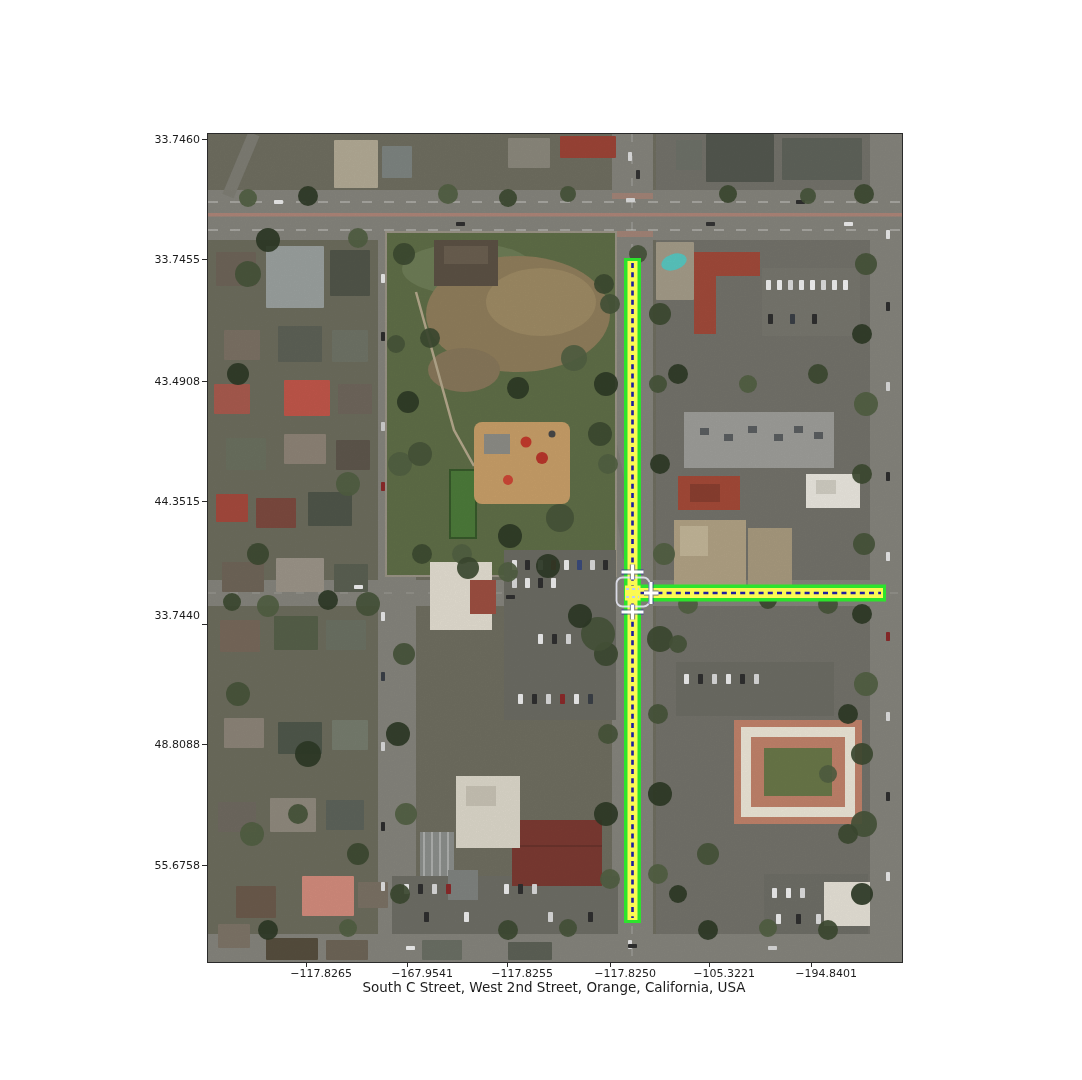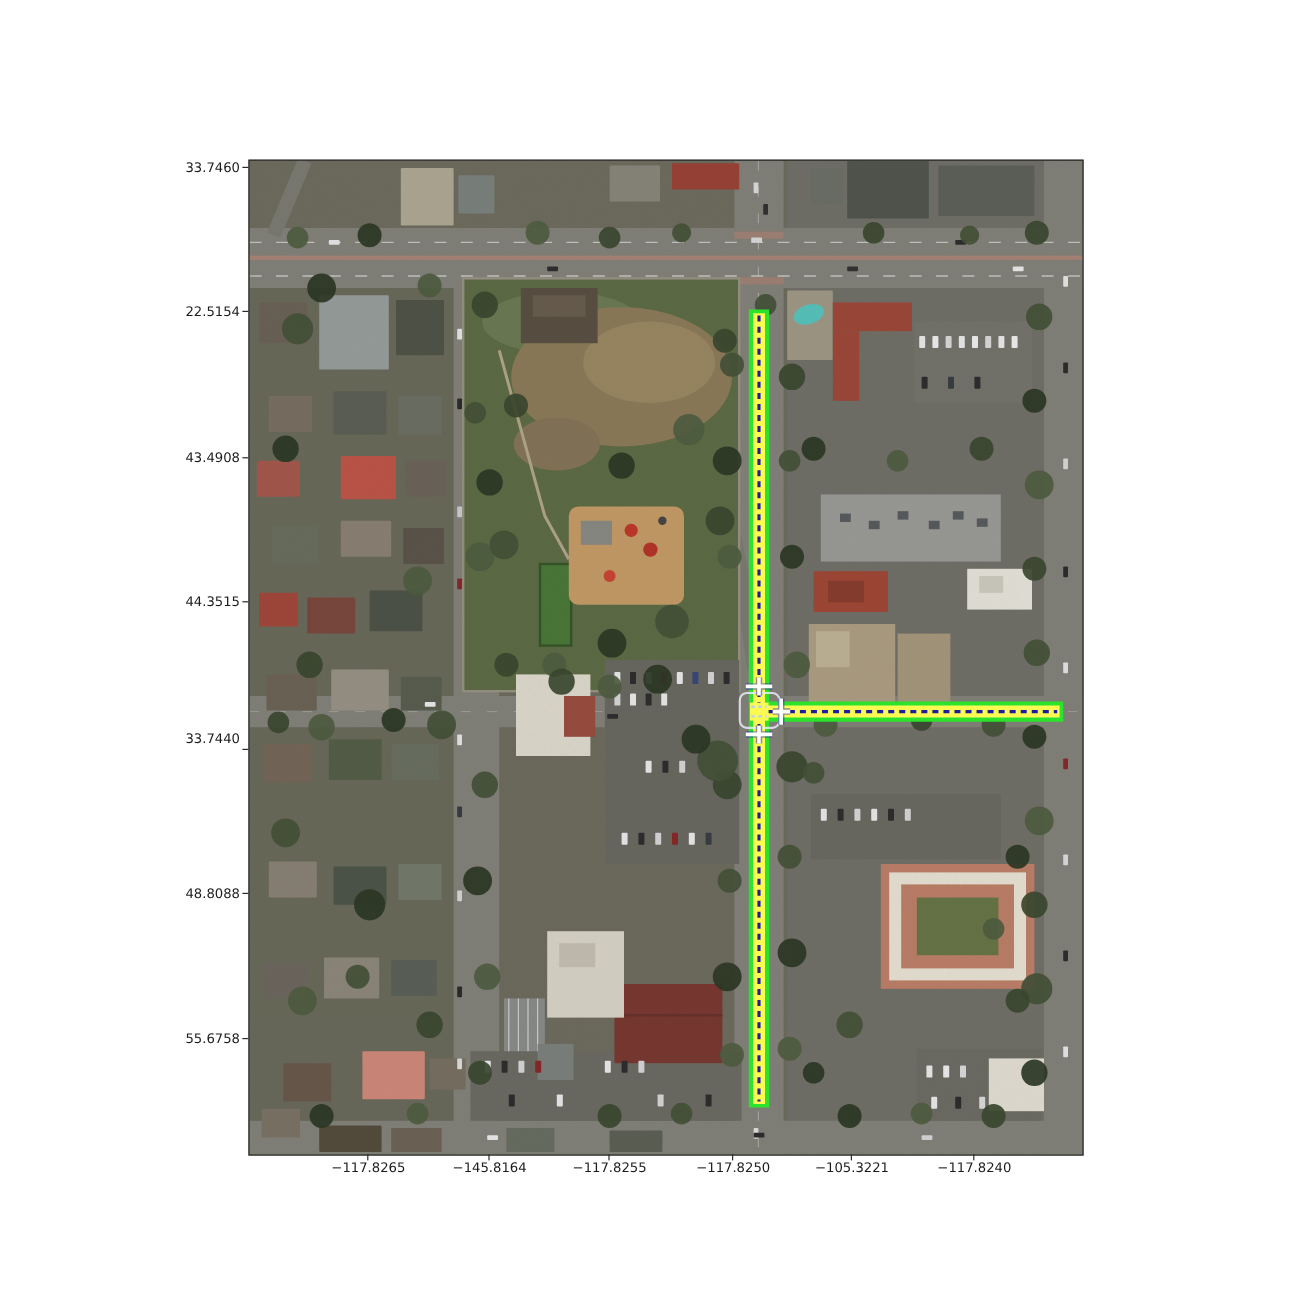--- a/index.html
+++ b/index.html
@@ -5,21 +5,21 @@
   html,body{margin:0;padding:0;background:#ffffff;}
   .figure{position:relative;width:1082px;height:1080px;background:#ffffff;overflow:hidden;
           font-family:"DejaVu Sans","Liberation Sans",sans-serif;}
   .plot-area{position:absolute;left:207px;top:133px;width:694px;height:828px;
              border:1px solid #2a2a2a;box-sizing:content-box;overflow:hidden;background:#6f6e60;}
   .plot-area svg{display:block;width:694px;height:828px;}
   .ytick-mark{position:absolute;left:202px;width:5px;height:1px;background:#2a2a2a;}
   .xtick-mark{position:absolute;top:962px;width:1px;height:5px;background:#2a2a2a;}
   .ytick-label{position:absolute;left:58px;width:142px;text-align:right;font-size:11px;
                color:#1c1c1c;height:16px;line-height:16px;}
-  .xtick-label{position:absolute;top:966px;width:90px;text-align:center;font-size:11px;
+  .xtick-label{position:absolute;top:966px;width:90px;text-align:right;font-size:11px;
                color:#1c1c1c;height:16px;line-height:16px;}
   .map-caption{position:absolute;left:207px;top:979px;width:694px;text-align:center;
                font-size:13.5px;color:#1c1c1c;}
 </style>
 </head>
 <body>
 
 <div class="figure">
 
   <div class="plot-area">
@@ -372,34 +372,35 @@
 
   <div class="ytick-mark" style="top:139px"></div>
   <div class="ytick-mark" style="top:259px"></div>
   <div class="ytick-mark" style="top:381px"></div>
   <div class="ytick-mark" style="top:501px"></div>
   <div class="ytick-mark" style="top:624px"></div>
   <div class="ytick-mark" style="top:744px"></div>
   <div class="ytick-mark" style="top:865px"></div>
 
   <div class="ytick-label" style="top:132px">33.7460</div>
-  <div class="ytick-label" style="top:252px">22.5154</div>
+  <div class="ytick-label" style="top:252px">33.7455</div>
   <div class="ytick-label" style="top:374px">43.4908</div>
   <div class="ytick-label" style="top:494px">44.3515</div>
   <div class="ytick-label" style="top:608px">33.7440</div>
   <div class="ytick-label" style="top:737px">48.8088</div>
   <div class="ytick-label" style="top:858px">55.6758</div>
 
   <div class="xtick-mark" style="left:306px"></div>
   <div class="xtick-mark" style="left:407px"></div>
   <div class="xtick-mark" style="left:507px"></div>
   <div class="xtick-mark" style="left:610px"></div>
   <div class="xtick-mark" style="left:709px"></div>
   <div class="xtick-mark" style="left:811px"></div>
 
   <div class="xtick-label" style="left:262px">−117.8265</div>
-  <div class="xtick-label" style="left:363px">−145.8164</div>
+  <div class="xtick-label" style="left:363px">−167.9541</div>
   <div class="xtick-label" style="left:463px">−117.8255</div>
   <div class="xtick-label" style="left:566px">−117.8250</div>
   <div class="xtick-label" style="left:665px">−105.3221</div>
-  <div class="xtick-label" style="left:767px">−117.8240</div>
-
+  <div class="xtick-label" style="left:767px">−194.8401</div>
+
+  <div class="map-caption">South C Street, West 2nd Street, Orange, California, USA</div>
 </div>
 
 </body></html>

